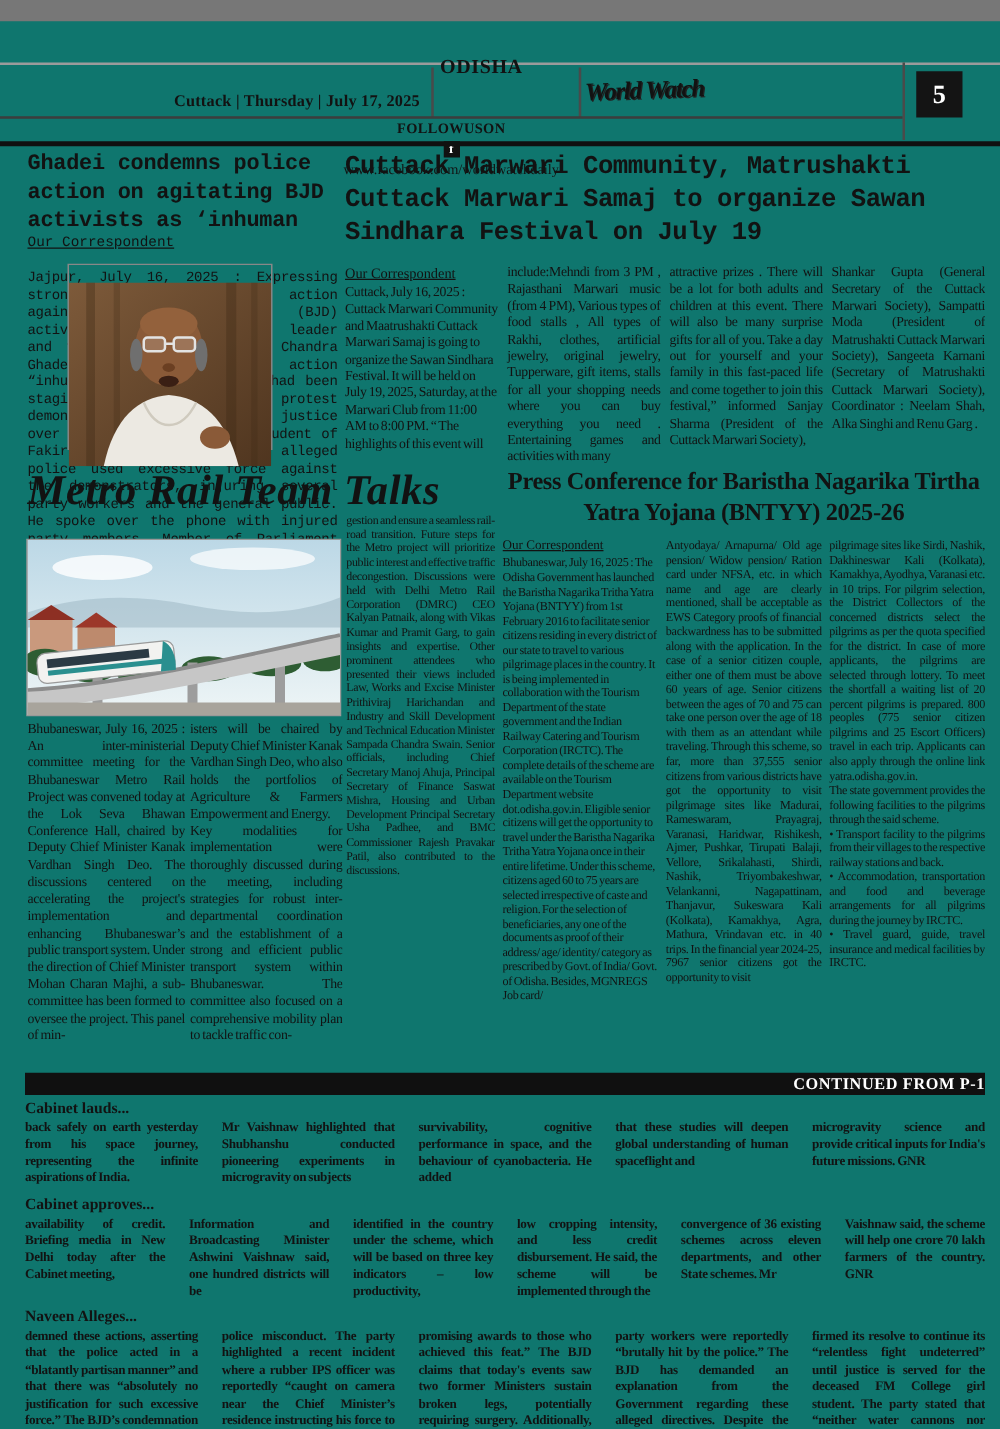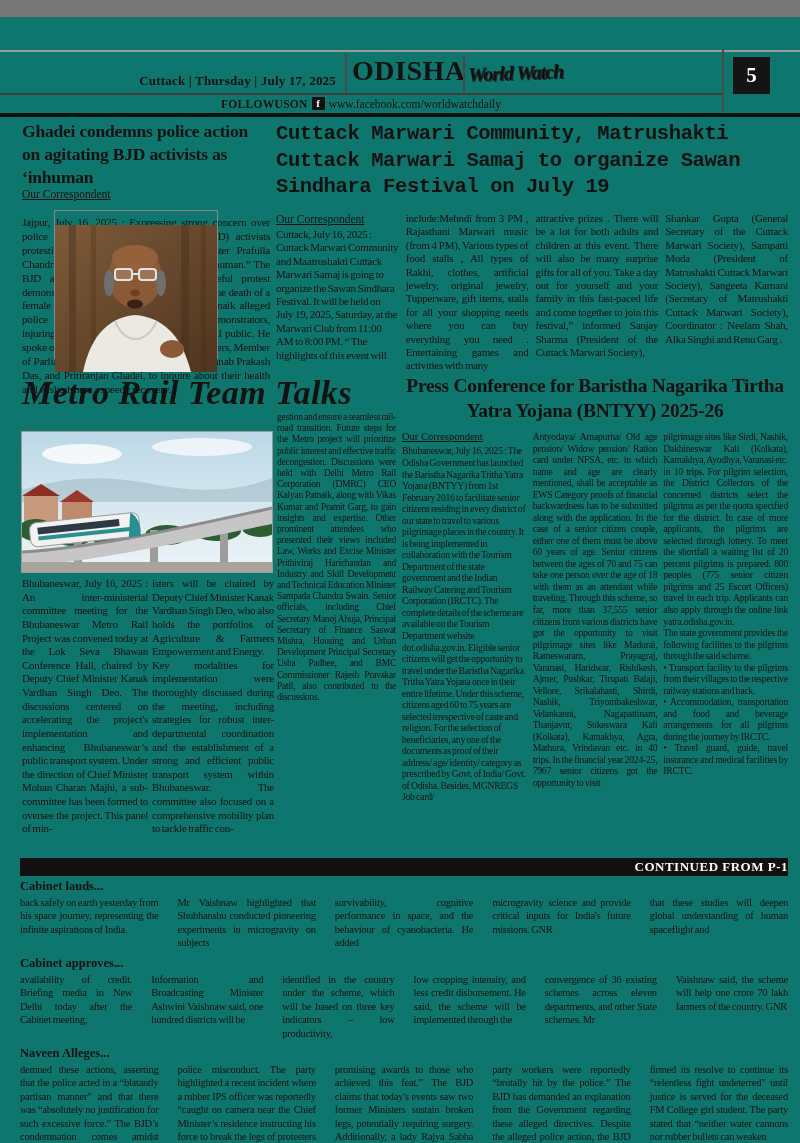--- a/index.html
+++ b/index.html
@@ -4,36 +4,36 @@
 <style>
   html,body{margin:0;padding:0;background:#777;}
   .page{position:relative;width:800px;height:1143px;margin:17px auto;background:#0f766e;color:#121212;
         font-family:"Liberation Serif","DejaVu Serif",serif;overflow:hidden;}
   .abs{position:absolute;}
   .rule{position:absolute;background:#101010;}
   .vrule{position:absolute;width:2px;background:#4a4a4a;}
   
   .hr-top{left:0;top:33px;width:800px;height:2px;background:#9b9b9b;}
   .dateline{left:40px;top:56px;width:296px;text-align:right;font-size:13px;font-weight:bold;letter-spacing:.2px;}
-  .edition{left:352px;top:38px;width:108px;text-align:right;font-size:28px;font-weight:bold;letter-spacing:.5px;}
+  .edition{left:352px;top:28px;width:108px;text-align:left;font-size:16px;font-weight:bold;letter-spacing:.5px;}
   .logo{left:468px;top:44px;width:130px;font-size:20px;font-weight:bold;font-style:italic;
         transform:rotate(-2deg);letter-spacing:-1px;text-shadow:1px 1px 0 #222;}
   .pagebox{left:733px;top:40px;width:37px;height:37px;background:#141414;color:#fff;font-size:21px;
            font-weight:bold;display:flex;align-items:center;justify-content:center;}
   .hr-mid{left:0;top:76px;width:722px;height:2px;background:#3d3d3d;}
-  .followrow{left:0;top:80px;width:722px;display:flex;justify-content:center;align-items:center;gap:4px;font-size:11.5px;}
+  .followrow{left:0;top:80px;width:722px;display:flex;justify-content:center;align-items:center;gap:4px;font-size:11.5px;flex-direction:column;}
   .fb{width:13px;height:13px;background:#111;color:#fff;font-weight:bold;font-size:11px;line-height:13px;
       text-align:center;display:inline-block;}
   .follow-label{font-weight:bold;letter-spacing:.3px;}
   .hr-heavy{left:0;top:96px;width:800px;height:4px;}
   
   .col{text-align:justify;letter-spacing:-0.25px;word-spacing:-0.8px;white-space:pre-line;}
   .byline{text-decoration:underline;font-size:11.5px;margin-bottom:2px;white-space:normal;}
   
-  .ghadei{left:22px;top:103px;width:248px;}
+  .ghadei{left:22px;top:103px;width:248px;font-family:Liberation Mono, monospace;}
   .ghadei h1{margin:0;font-size:17.5px;line-height:1.3;letter-spacing:-0.2px;}
   .ghadei .body{position:relative;margin-top:2px;font-size:11.2px;line-height:1.24;}
   .portrait{position:absolute;left:33px;top:9px;width:162px;height:147px;box-shadow:0 0 0 1px #888;}
   
   .marwari{left:276px;top:104px;width:512px;}
   .marwari h2{margin:0;font-size:20.5px;line-height:1.3;text-align:left;letter-spacing:-0.4px;font-family:Liberation Mono, monospace;}
   .marwari .cols{margin-top:11px;display:flex;gap:7px;height:176px;overflow:hidden;}
   .marwari .cols>div{flex:1;font-size:11px;line-height:1.22;}
   
   .metro-h{left:22px;top:357px;width:375px;font-size:34px;font-weight:bold;letter-spacing:.5px;font-style:italic;}
@@ -45,21 +45,21 @@
   .bntyy-h{left:400px;top:356px;width:390px;font-size:19.5px;font-weight:bold;text-align:center;
            line-height:1.3;letter-spacing:-0.3px;}
   .bntyy-cols{left:402px;top:414px;width:386px;height:426px;display:flex;gap:6px;overflow:hidden;}
   .bntyy-cols>div{flex:1;font-size:9.7px;line-height:1.19;}
   .bntyy-cols .byline{font-size:10.5px;}
   
   .continued{left:20px;top:841px;width:768px;height:301px;overflow:hidden;}
   .banner{background:#101010;color:#fff;text-align:right;font-weight:bold;font-size:13px;height:18px;
           line-height:18px;letter-spacing:.5px;}
   .sec-title{text-align:left;font-weight:bold;font-size:12.5px;margin:3px 0 2px;}
-  .crow{display:flex;gap:19px;margin-bottom:6px;}
+  .crow{display:flex;gap:19px;margin-bottom:6px;font-weight:bold;}
   .crow>div{flex:1;font-size:10.5px;line-height:1.28;text-align:justify;letter-spacing:-0.25px;word-spacing:-0.6px;}
 </style>
 </head>
 <body>
 
 <div class="page">
 
   <div class="rule hr-top"></div>
   <div class="abs dateline">Cuttack | Thursday  | July 17, 2025</div>
   <div class="vrule" style="left:345px;top:37px;height:40px"></div>
@@ -189,22 +189,22 @@
   </div>
 
   <section class="abs continued">
     <div class="banner">CONTINUED FROM P-1</div>
 
     <div class="sec-title">Cabinet lauds...</div>
     <div class="crow">
       <div>back safely on earth yesterday from his space journey, representing the infinite aspirations of India.</div>
       <div>Mr Vaishnaw highlighted that Shubhanshu conducted pioneering experiments in microgravity on subjects</div>
       <div>survivability, cognitive performance in space, and the behaviour of cyanobacteria. He added</div>
+      <div>that these studies will deepen global understanding of human spaceflight and</div>
       <div>microgravity science and provide critical inputs for India's future missions. GNR</div>
-      <div>that these studies will deepen global understanding of human spaceflight and</div>
     </div>
 
     <div class="sec-title">Cabinet approves...</div>
     <div class="crow">
       <div>availability of credit. Briefing media in New Delhi today after the Cabinet meeting,</div>
       <div>Information and Broadcasting Minister Ashwini Vaishnaw said, one hundred districts will be</div>
       <div>identified in the country under the scheme, which will be based on three key indicators – low productivity,</div>
       <div>low cropping intensity, and less credit disbursement. He said, the scheme will be implemented through the</div>
       <div>convergence of 36 existing schemes across eleven departments, and other State schemes. Mr</div>
       <div>Vaishnaw said, the scheme will help one crore 70 lakh farmers of the country. GNR</div>

